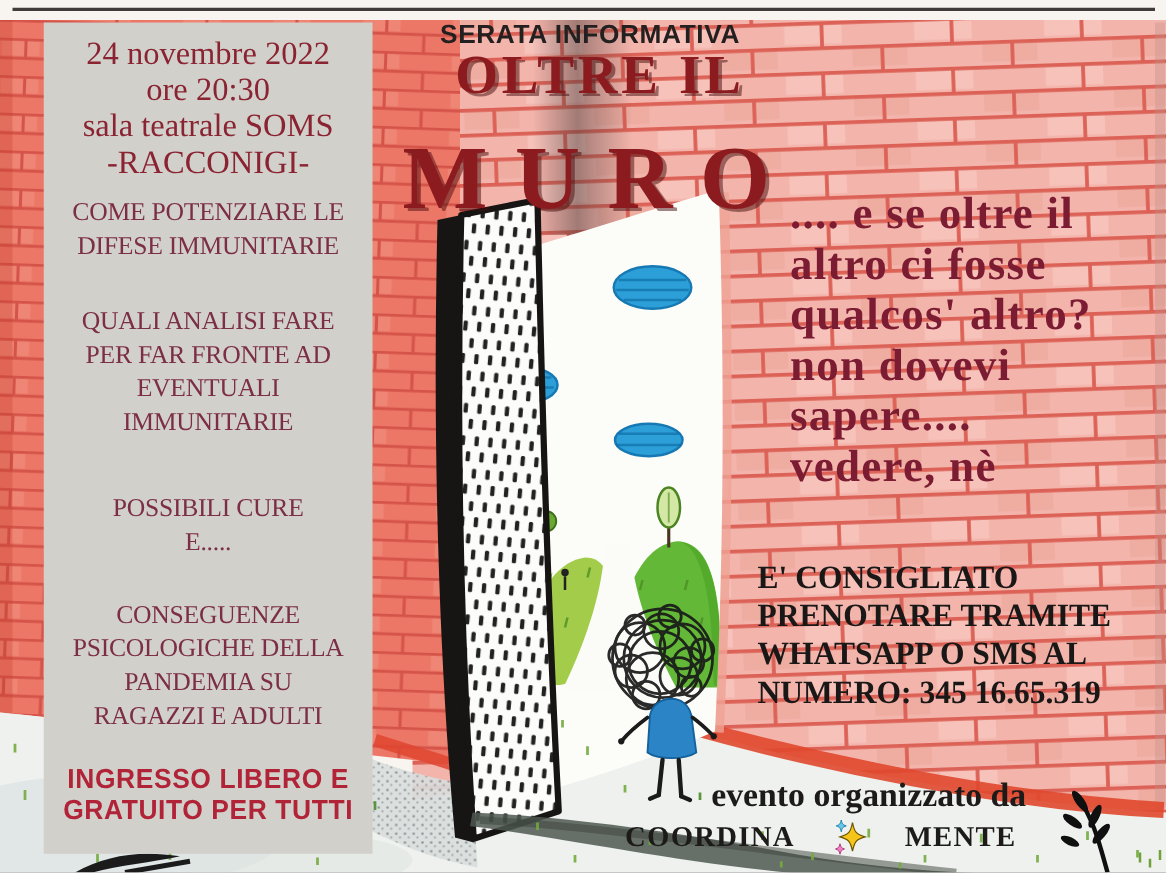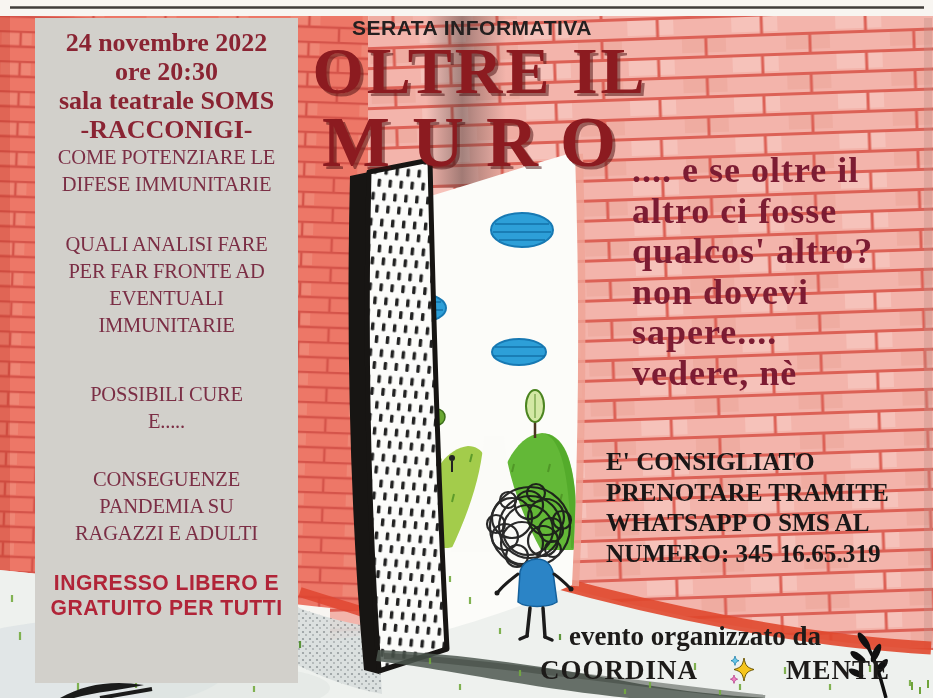--- a/index.html
+++ b/index.html
@@ -2,42 +2,42 @@
 <html><head>
 <meta charset="utf-8">
 <style>
   html,body{margin:0;padding:0;background:#888;}
   .poster{position:relative;width:933px;height:698px;overflow:hidden;background:#f8f5f1;
           font-family:"Liberation Serif",serif;}
   .bg{position:absolute;left:0;top:0;width:933px;height:698px;}
 
   .info-panel{position:absolute;left:35px;top:18px;width:263px;height:665px;
               background:#d2d0cb;text-align:center;z-index:3;}
-  .hdr{margin-top:10px;font-weight:bold;font-size:26px;line-height:29px;color:#8a2433;}
+  .hdr{margin-top:10px;font-weight:normal;font-size:26px;line-height:29px;color:#8a2433;}
   .topic{font-size:20.5px;line-height:27px;color:#7b2e45;letter-spacing:-0.2px;}
-  .t1{}.t2{margin-top:33px}.t3{margin-top:42px}.t4{margin-top:31px}
+  .t1{margin-top:13px}.t2{margin-top:33px}.t3{margin-top:42px}.t4{margin-top:31px}
   .admission{margin-top:23px;font-family:"Liberation Sans",sans-serif;font-weight:bold;
              font-size:22px;line-height:25px;color:#b12438;letter-spacing:.5px;transform:scaleX(.96);}
 
   .kicker{position:absolute;left:322px;top:16px;width:300px;text-align:center;z-index:3;
           font-family:"Liberation Sans",sans-serif;font-weight:bold;font-size:21px;
           letter-spacing:.5px;color:#242020;}
   .title{position:absolute;left:310px;width:340px;text-align:center;font-weight:bold;
          color:#8c1b20;text-shadow:3px 3px 0 rgba(70,12,14,.5);margin:0;z-index:3;line-height:1;}
-  .title.l1{top:38px;font-size:66px;letter-spacing:3px;}
+  .title.l1{top:38px;font-size:44px;letter-spacing:3px;}
   .title.l2{top:106px;font-size:72px;letter-spacing:22px;}
 
   .quote{position:absolute;left:632px;top:150px;width:326px;font-weight:bold;font-size:36px;
          line-height:40.5px;color:#7c1c33;letter-spacing:1px;z-index:3;}
   .booking{position:absolute;left:606px;top:447px;width:330px;font-weight:bold;font-size:26px;
            line-height:30.5px;color:#1a1717;transform:scaleX(.97);transform-origin:left;z-index:3;}
   .credit{position:absolute;left:500px;top:610px;width:390px;text-align:center;color:#1d1b19;z-index:3;margin-top:11px;}
   .credit .pre{font-size:27px;font-weight:bold;}
-  .org{font-size:27px;font-weight:bold;letter-spacing:1px;display:flex;align-items:center;
-       justify-content:flex-end;margin-top:2px;gap:27px;}
+  .org{font-size:23px;font-weight:bold;letter-spacing:1px;display:flex;align-items:center;
+       justify-content:flex-start;margin-top:2px;gap:27px;}
   .org .star{width:30px;height:32px;margin:0 2px;}
 </style>
 </head>
 <body>
 
 <div class="poster">
 
   <svg class="bg" viewBox="0 0 933 698">
     <defs>
       <pattern id="brickR" width="104" height="40" patternUnits="userSpaceOnUse" patternTransform="rotate(-2)">
@@ -221,20 +221,21 @@
       <div>PER FAR FRONTE AD</div>
       <div>EVENTUALI</div>
       <div>IMMUNITARIE</div>
     </div>
     <div class="topic t3">
       <div>POSSIBILI CURE</div>
       <div>E.....</div>
     </div>
     <div class="topic t4">
       <div>CONSEGUENZE</div>
+      <div>PSICOLOGICHE DELLA</div>
       <div>PANDEMIA SU</div>
       <div>RAGAZZI E ADULTI</div>
     </div>
     <div class="admission">
       <div>INGRESSO LIBERO E</div>
       <div>GRATUITO PER TUTTI</div>
     </div>
   </div>
 
   <div class="kicker">SERATA INFORMATIVA</div>

